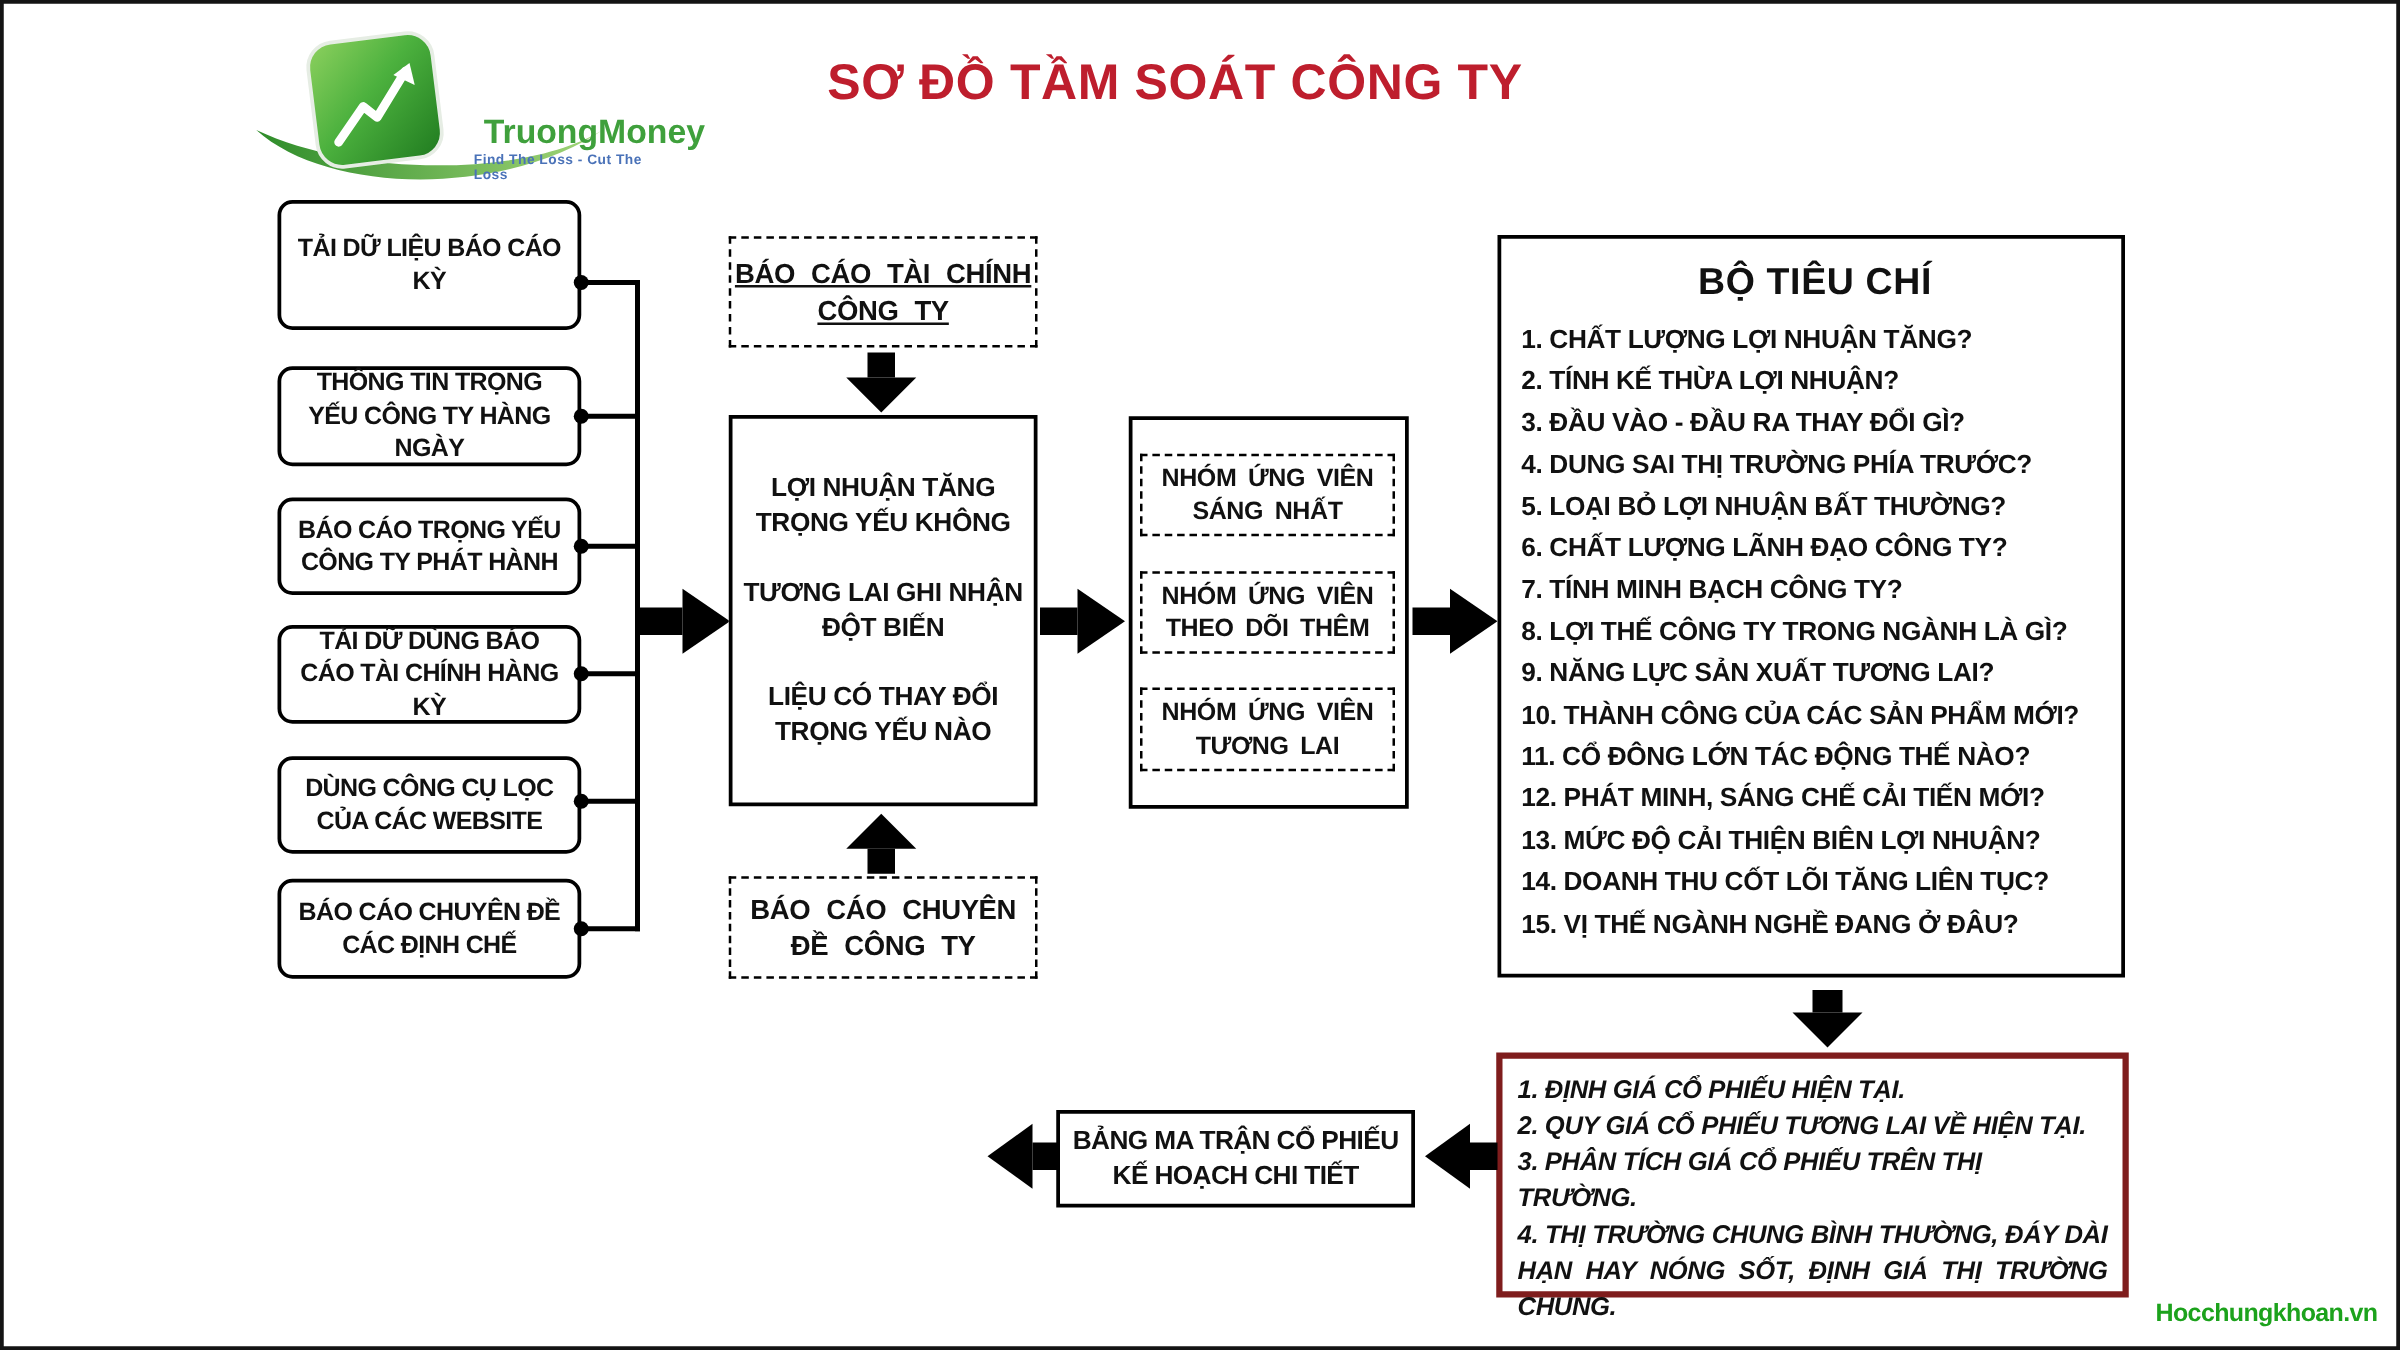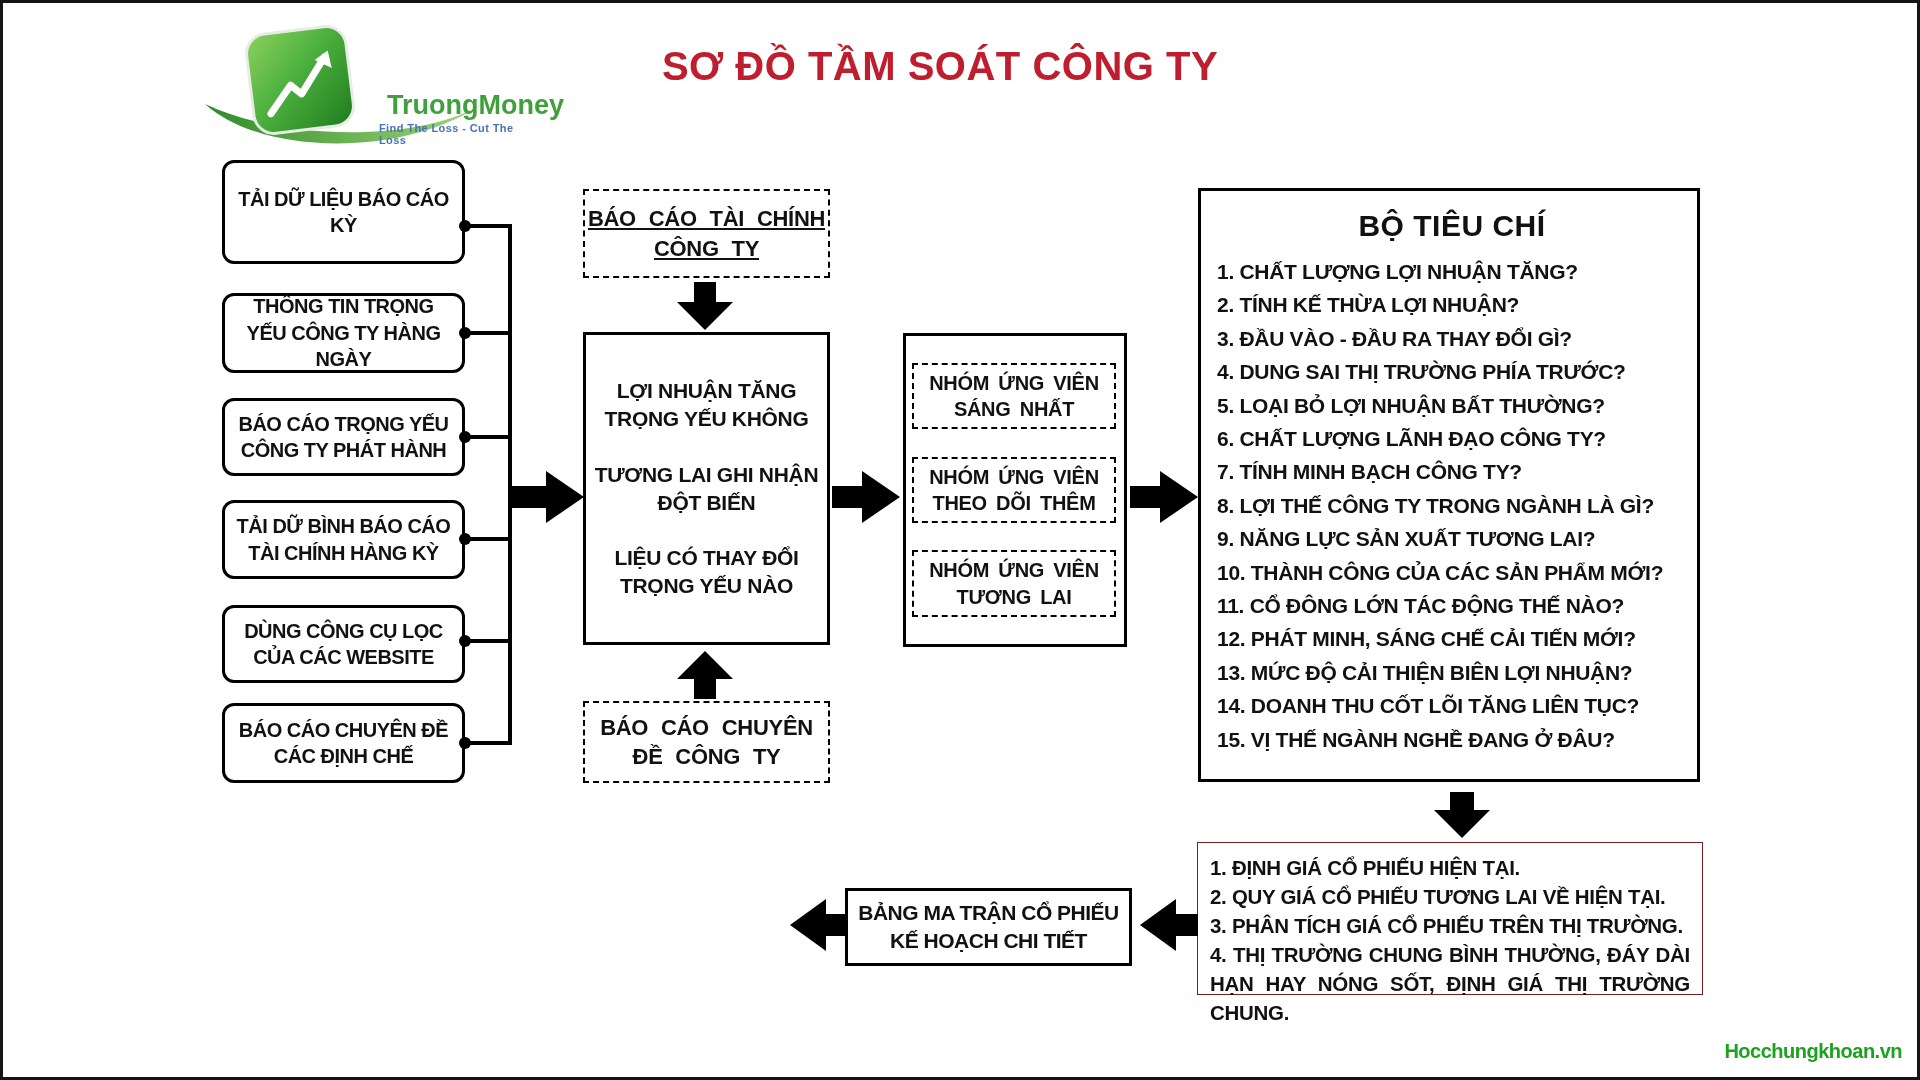--- a/index.html
+++ b/index.html
@@ -35,22 +35,22 @@
   }
   .main-box{flex-direction:column;justify-content:space-evenly;padding:14px 8px;font-size:21px;}
   .cand{position:absolute;left:912px;width:204px;font-size:20px;letter-spacing:-0.3px;word-spacing:4px;padding:2px;}
   #criteria-box{
     position:absolute;left:1198px;top:188px;width:502px;height:594px;
     border:3px solid #000;background:#fff;box-sizing:border-box;padding:14px 10px 0 16px;
   }
   #criteria-title{text-align:center;font-size:30px;letter-spacing:0.5px;margin:4px 0 12px 0;}
   .crit-item{font-size:21px;letter-spacing:-0.3px;line-height:33.4px;text-align:left;white-space:nowrap;}
   #valuation-box{
-    position:absolute;left:1197px;top:842px;width:506px;height:153px;
-    border:1px solid #7f1d1d;background:#fff;box-sizing:border-box;padding:10px 12px 0 12px;
+    position:absolute;left:1197px;top:842px;width:506px;height:196px;
+    border:5px solid #7f1d1d;background:#fff;box-sizing:border-box;padding:10px 12px 0 12px;font-style:italic;
   }
   .val-item{font-size:20.5px;letter-spacing:-0.3px;line-height:29px;text-align:left;}
   .val-item.justify{text-align:justify;}
   #matrix-box{left:845px;top:888px;width:287px;height:78px;font-size:21px;letter-spacing:-0.5px;padding:4px 6px;}
   #super-box{left:465px;top:886px;width:325px;height:84px;border-width:2px;}
   #super-box .txt{font-size:43px;letter-spacing:0;color:#7B2E80;}
   #watermark{
     position:absolute;right:18px;top:1040px;font-size:20px;color:#1CA21C;letter-spacing:-0.5px;
   }
   
@@ -94,21 +94,21 @@
   <div class="box src" style="top:160px;height:104px;">
       <span>TẢI DỮ LIỆU BÁO CÁO KỲ</span>
     </div>
   <div class="box src" style="top:293px;height:80px;">
       <span>THÔNG TIN TRỌNG YẾU CÔNG TY HÀNG NGÀY</span>
     </div>
   <div class="box src" style="top:398px;height:78px;">
       <span>BÁO CÁO TRỌNG YẾU CÔNG TY PHÁT HÀNH</span>
     </div>
   <div class="box src" style="top:500px;height:79px;">
-      <span>TẢI DỮ BÌNH BÁO CÁO TÀI CHÍNH HÀNG KỲ</span>
+      <span>TẢI DỮ DÙNG BÁO CÁO TÀI CHÍNH HÀNG KỲ</span>
     </div>
   <div class="box src" style="top:605px;height:78px;">
       <span>DÙNG CÔNG CỤ LỌC CỦA CÁC WEBSITE</span>
     </div>
   <div class="box src" style="top:703px;height:80px;">
       <span>BÁO CÁO CHUYÊN ĐỀ CÁC ĐỊNH CHẾ</span>
     </div>
 
   <div class="dot" style="left:459px;top:220px;"></div>
   <div class="dot" style="left:459px;top:327px;"></div>

